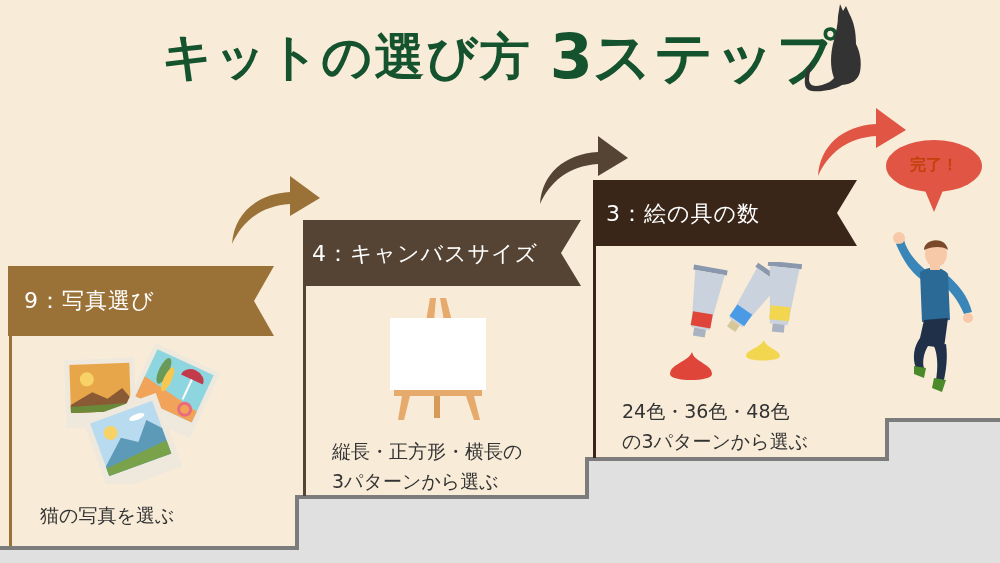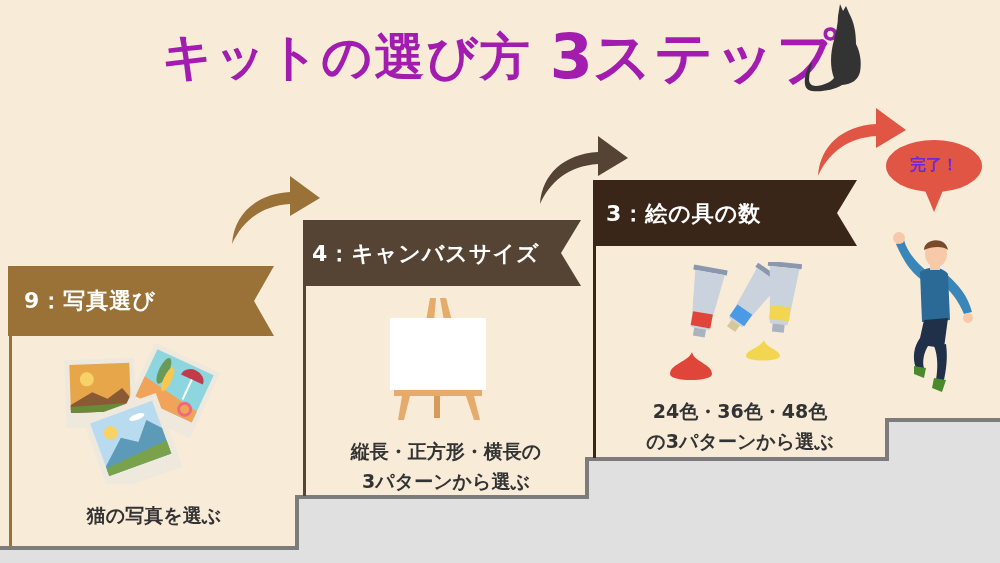--- a/index.html
+++ b/index.html
@@ -6,40 +6,40 @@
   body {
     width: 1000px; height: 563px; overflow: hidden;
     background: #f8ecd9;
     font-family: "DejaVu Sans", "Liberation Sans", sans-serif;
     position: relative;
   }
   .abs { position: absolute; }
   .title {
     position: absolute; left: 0; top: 22px; width: 1000px;
     display: flex; justify-content: center; align-items: flex-end;
-    color: #a21caf; font-weight: bold;
+    color: #14532d; font-weight: bold;
   }
   .title .main { font-size: 50px; letter-spacing: 2px; line-height: 70px; }
   .title .num { font-size: 62px; margin-left: 18px; line-height: 70px; }
   .title .suffix { font-size: 58px; letter-spacing: 2px; line-height: 70px; }
   .cat { position: absolute; left: 796px; top: 2px; }
 
   .stairs { position: absolute; left: 0; top: 0; }
   .pole { position: absolute; }
   .flag { position: absolute; }
   .flag-label {
-    position: absolute; color: #ffffff; font-weight: bold;
+    position: absolute; color: #ffffff; font-weight: normal;
     font-size: 22px; white-space: nowrap; letter-spacing: 1px;
   }
   .caption {
-    position: absolute; color: #333333; font-weight: bold;
-    text-align: center; line-height: 30px; font-size: 19px;
+    position: absolute; color: #333333; font-weight: normal;
+    line-height: 30px; font-size: 19px; padding-left: 26px;
   }
   .bubble-text {
-    position: absolute; color: #6d28d9; font-weight: bold; font-size: 16px;
+    position: absolute; color: #c2410c; font-weight: bold; font-size: 16px;
     width: 90px; text-align: center;
   }
 </style>
 </head>
 <body>
 
 <div class="title">
   <span class="main">キットの選び方</span>
   <span class="num">3</span>
   <span class="suffix">ステップ</span>

